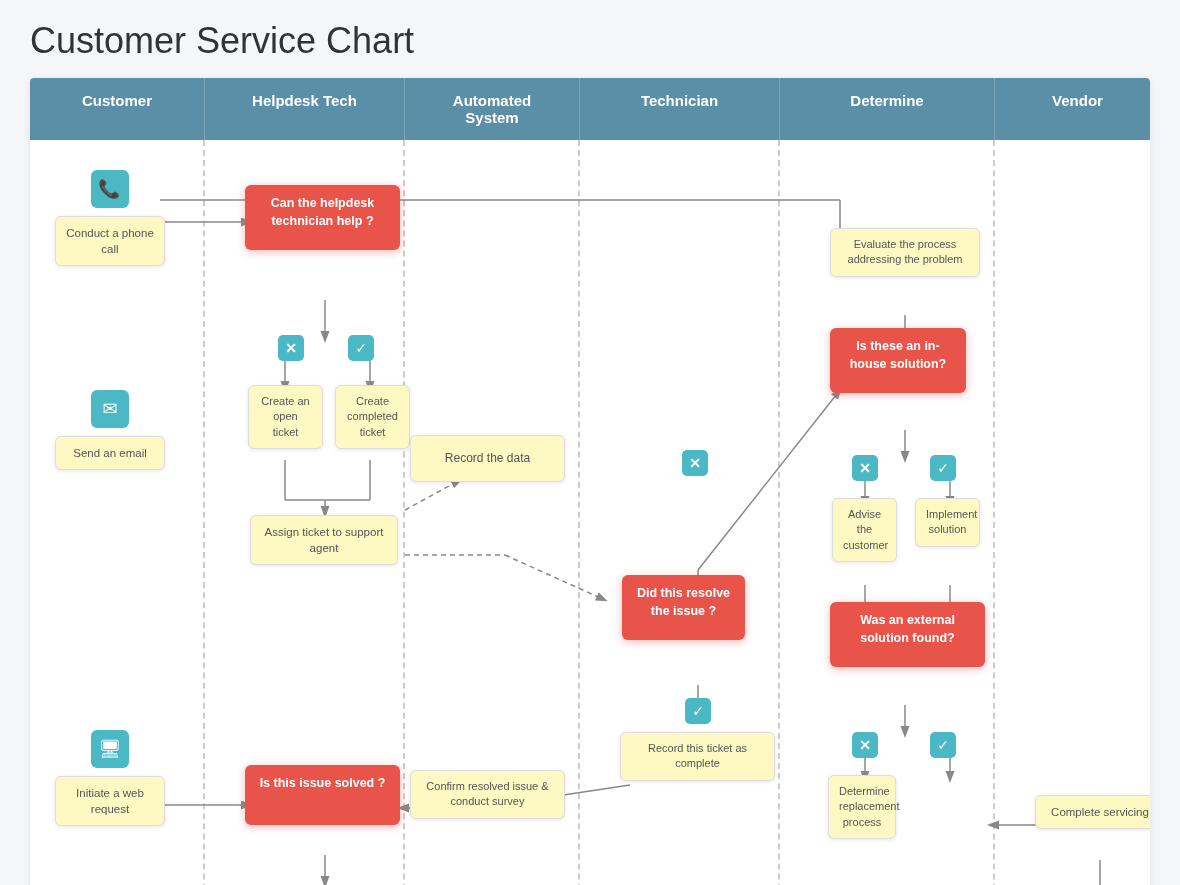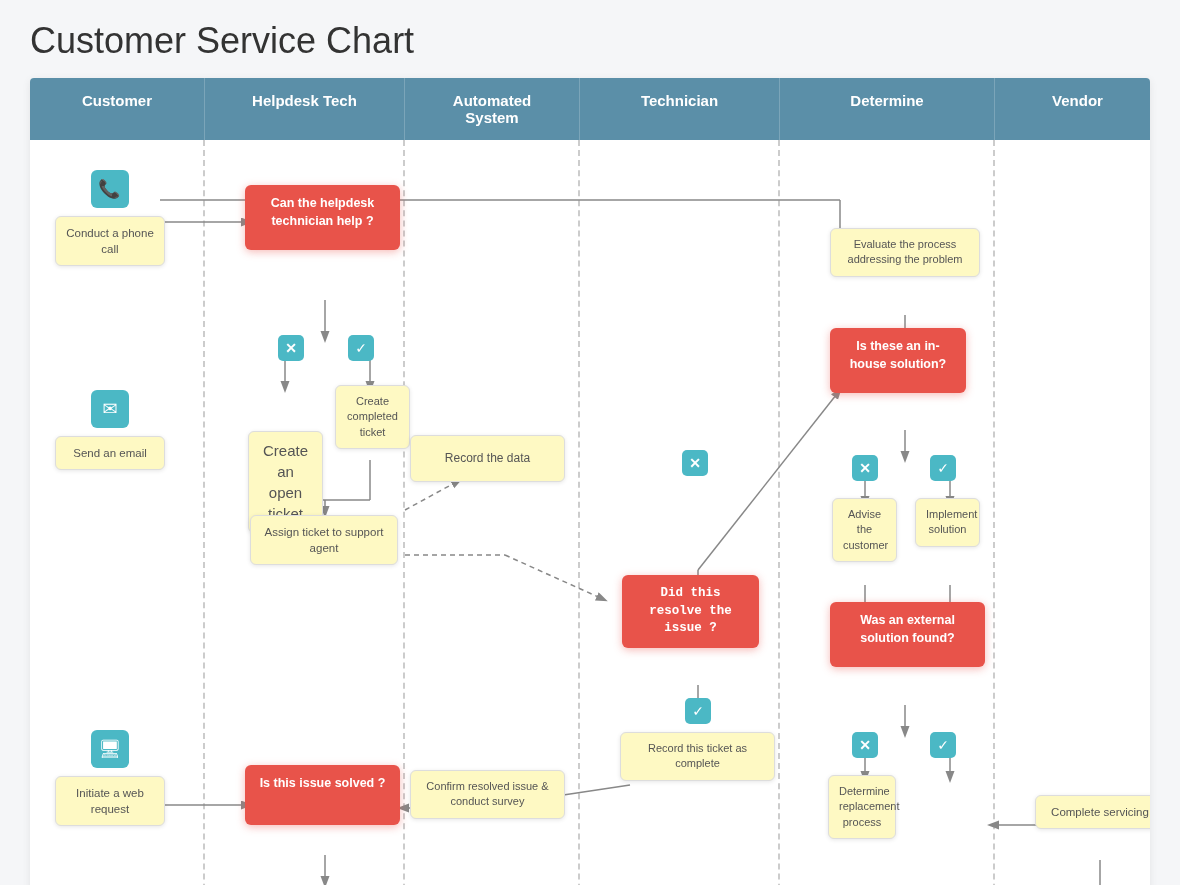--- a/index.html
+++ b/index.html
@@ -238,21 +238,21 @@
 
     <div style="position:absolute; left:248px; top:195px;">
       <div class="x-icon">✕</div>
     </div>
 
     <div style="position:absolute; left:318px; top:195px;">
       <div class="check-icon">✓</div>
     </div>
 
     <div style="position:absolute; left:218px; top:245px; width:75px;">
-      <div class="box-white" style="font-size:15px;margin-top:46px;">Create an open ticket</div>
+      <div class="box-white" style="font-size:11px;">Create an open ticket</div>
     </div>
 
     <div style="position:absolute; left:305px; top:245px; width:75px;">
       <div class="box-white" style="font-size:11px;">Create completed ticket</div>
     </div>
 
     <div style="position:absolute; left:220px; top:375px; width:148px;">
       <div class="box-white" style="font-size:11.5px;">Assign ticket to support agent</div>
     </div>
 
@@ -278,21 +278,21 @@
 
     <div style="position:absolute; left:380px; top:752px; width:155px;">
       <div class="box-white" style="font-size:11px;">Store the Record in a database</div>
     </div>
 
     <div style="position:absolute; left:652px; top:310px;">
       <div class="x-icon">✕</div>
     </div>
 
     <div style="position:absolute; left:592px; top:435px; width:155px;">
-      <div class="box-red" style="width:137px; min-height:65px;font-family:Liberation Mono, monospace;">Did this resolve the issue ?</div>
+      <div class="box-red" style="width:123px; min-height:65px;">Did this resolve the issue ?</div>
     </div>
 
     <div style="position:absolute; left:655px; top:558px;">
       <div class="check-icon">✓</div>
     </div>
 
     <div style="position:absolute; left:590px; top:592px; width:155px;">
       <div class="box-white" style="font-size:11px;">Record this ticket as complete</div>
     </div>
 

